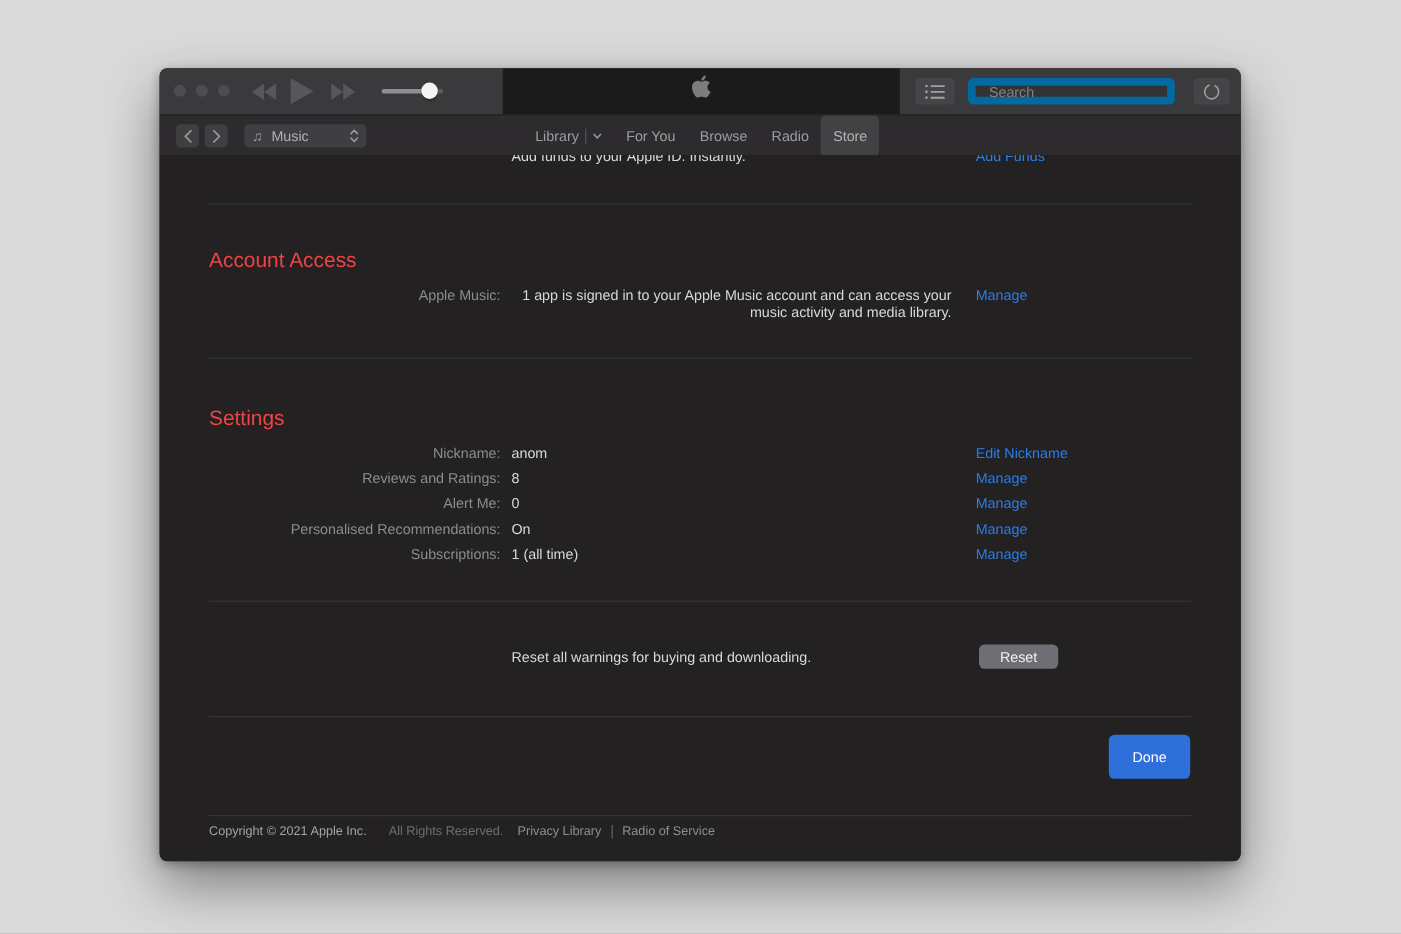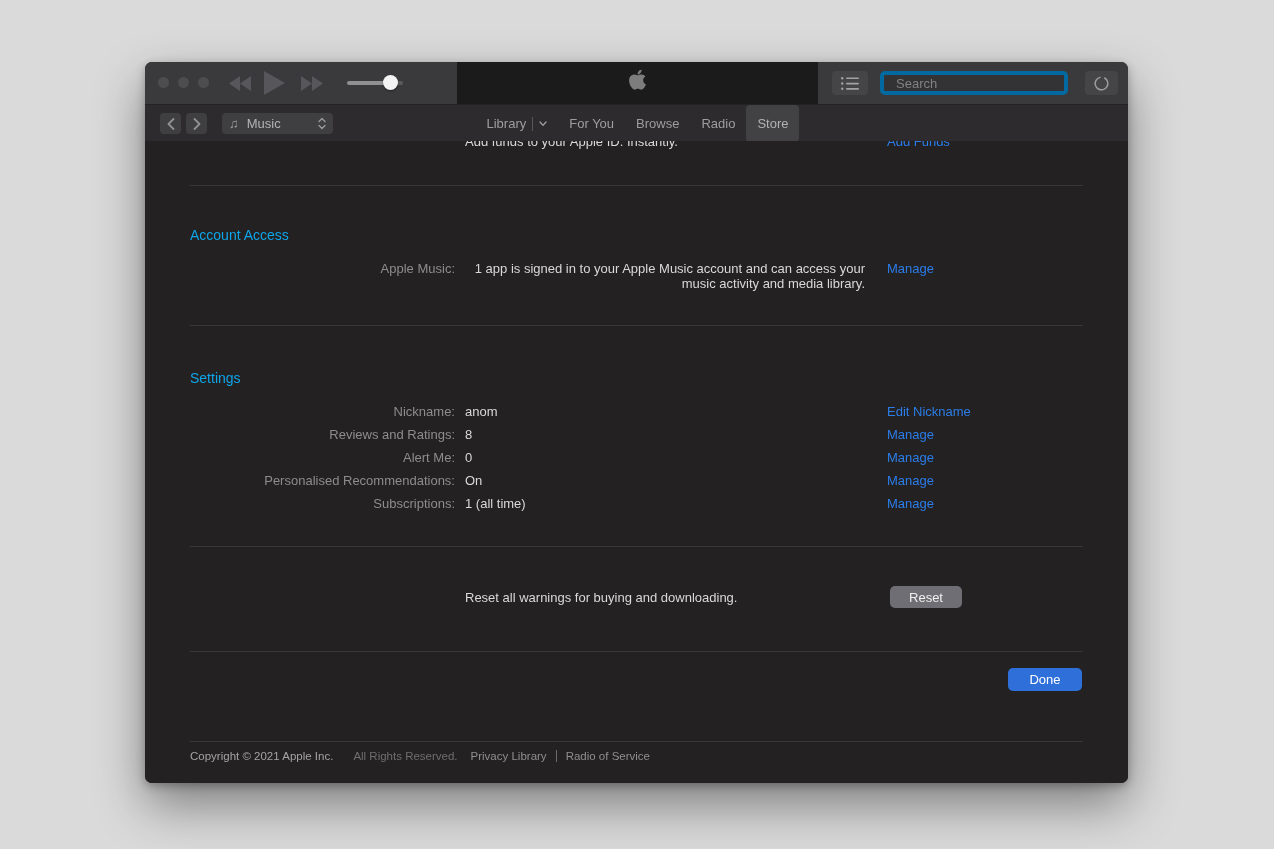--- a/index.html
+++ b/index.html
@@ -30,21 +30,21 @@
 
   .vol { position:absolute; left:202px; top:19px; width:56px; height:4px; border-radius:2px;
          background:linear-gradient(to right, #909092 0 42px, #5a595c 42px); cursor:pointer; }
   .vol-knob { position:absolute; left:36px; top:-6px; width:15px; height:15px; border-radius:50%;
               background:#f4f4f4; box-shadow:0 1px 2px rgba(0,0,0,.4); }
 
   .list-btn { position:absolute; left:14px; top:9px; width:36px; height:24px; border-radius:4px;
               background:#454447; display:flex; align-items:center; justify-content:center; cursor:pointer; }
 
   .search-field { position:absolute; left:62px; top:9px; width:188px; height:24px; border-radius:5px;
-                  background:#333234; border:4px solid #0369a1; display:flex; align-items:center; padding:0 7px; }
+                  background:#333234; border:7px solid #0369a1; display:flex; align-items:center; padding:0 7px; }
   .search-field input { flex:1; background:transparent; border:none; outline:none;
                         font-family:"Liberation Sans", sans-serif; font-size:13px; color:#cfcfcf; margin-left:5px; }
   .search-field input::placeholder { color:#828284; }
 
   .spinner-btn { position:absolute; left:267px; top:9px; width:33px; height:24px; border-radius:4px;
                  background:#454447; display:flex; align-items:center; justify-content:center; cursor:pointer; }
 
   
   .navbar { height:37px; background:#2d2b2d; position:relative; border-top:1px solid #242324; }
   .nav-btn { position:absolute; top:8px; width:21px; height:21px; border-radius:4px; background:#3f3e41;
@@ -61,33 +61,33 @@
   .tab { font-size:13px; color:#9d9da0; padding:3px 11px; border-radius:4px; cursor:pointer;
          display:flex; align-items:center; white-space:nowrap; }
   .tab.selected { background:#424144; color:#b2b2b4; }
   .tab-sep { width:1px; height:14px; background:#565558; margin:0 6px; }
 
   
   .content { position:absolute; top:79px; left:0; right:0; bottom:0; background:#232122; overflow:hidden; }
 
   .divider { position:absolute; left:45px; width:893px; height:1px; background:#393739; }
 
-  .section-heading { position:absolute; left:45px; font-size:14px; color:#0ea5e9; }
+  .section-heading { position:absolute; left:45px; font-size:19px; color:#ef4444; }
 
   .content-row { position:absolute; left:0; width:983px; font-size:13px; line-height:15px; }
   .row-label { position:absolute; left:0; top:0; width:310px; text-align:right; color:#8d8d8d; }
   .row-value { position:absolute; left:320px; top:0; color:#d9d9d9; }
   .row-value.wrap { max-width:400px;text-align:right; }
   .row-link  { position:absolute; left:742px; top:0; color:#2b7de9; cursor:pointer; text-decoration:none; }
 
   .reset-btn { position:absolute; left:745px; top:-4px; width:72px; height:22px; border-radius:5px;
                background:#6f6e74; color:#f0f0f0; font-size:13px; border:none; cursor:pointer;
                font-family:"Liberation Sans", sans-serif; }
 
-  .done-btn { position:absolute; left:863px; top:527px; width:74px; height:23px; border-radius:5px;
+  .done-btn { position:absolute; left:863px; top:527px; width:74px; height:40px; border-radius:5px;
               background:#2e6fd9; color:#ffffff; font-size:13px; border:none; cursor:pointer;
               font-family:"Liberation Sans", sans-serif; }
 
   .footer { position:absolute; left:45px; top:609px; font-size:11.5px; display:flex; align-items:center; }
   .footer .copy   { color:#a4a4a4; }
   .footer .rights { color:#6f6f6f; margin-left:20px; }
   .footer a { color:#8f8f8f; text-decoration:none; cursor:pointer; }
   .footer .privacy { margin-left:13px; }
   .footer .terms { margin-left:9px; padding-left:9px; border-left:1px solid #6a6a6a; }
 </style>

